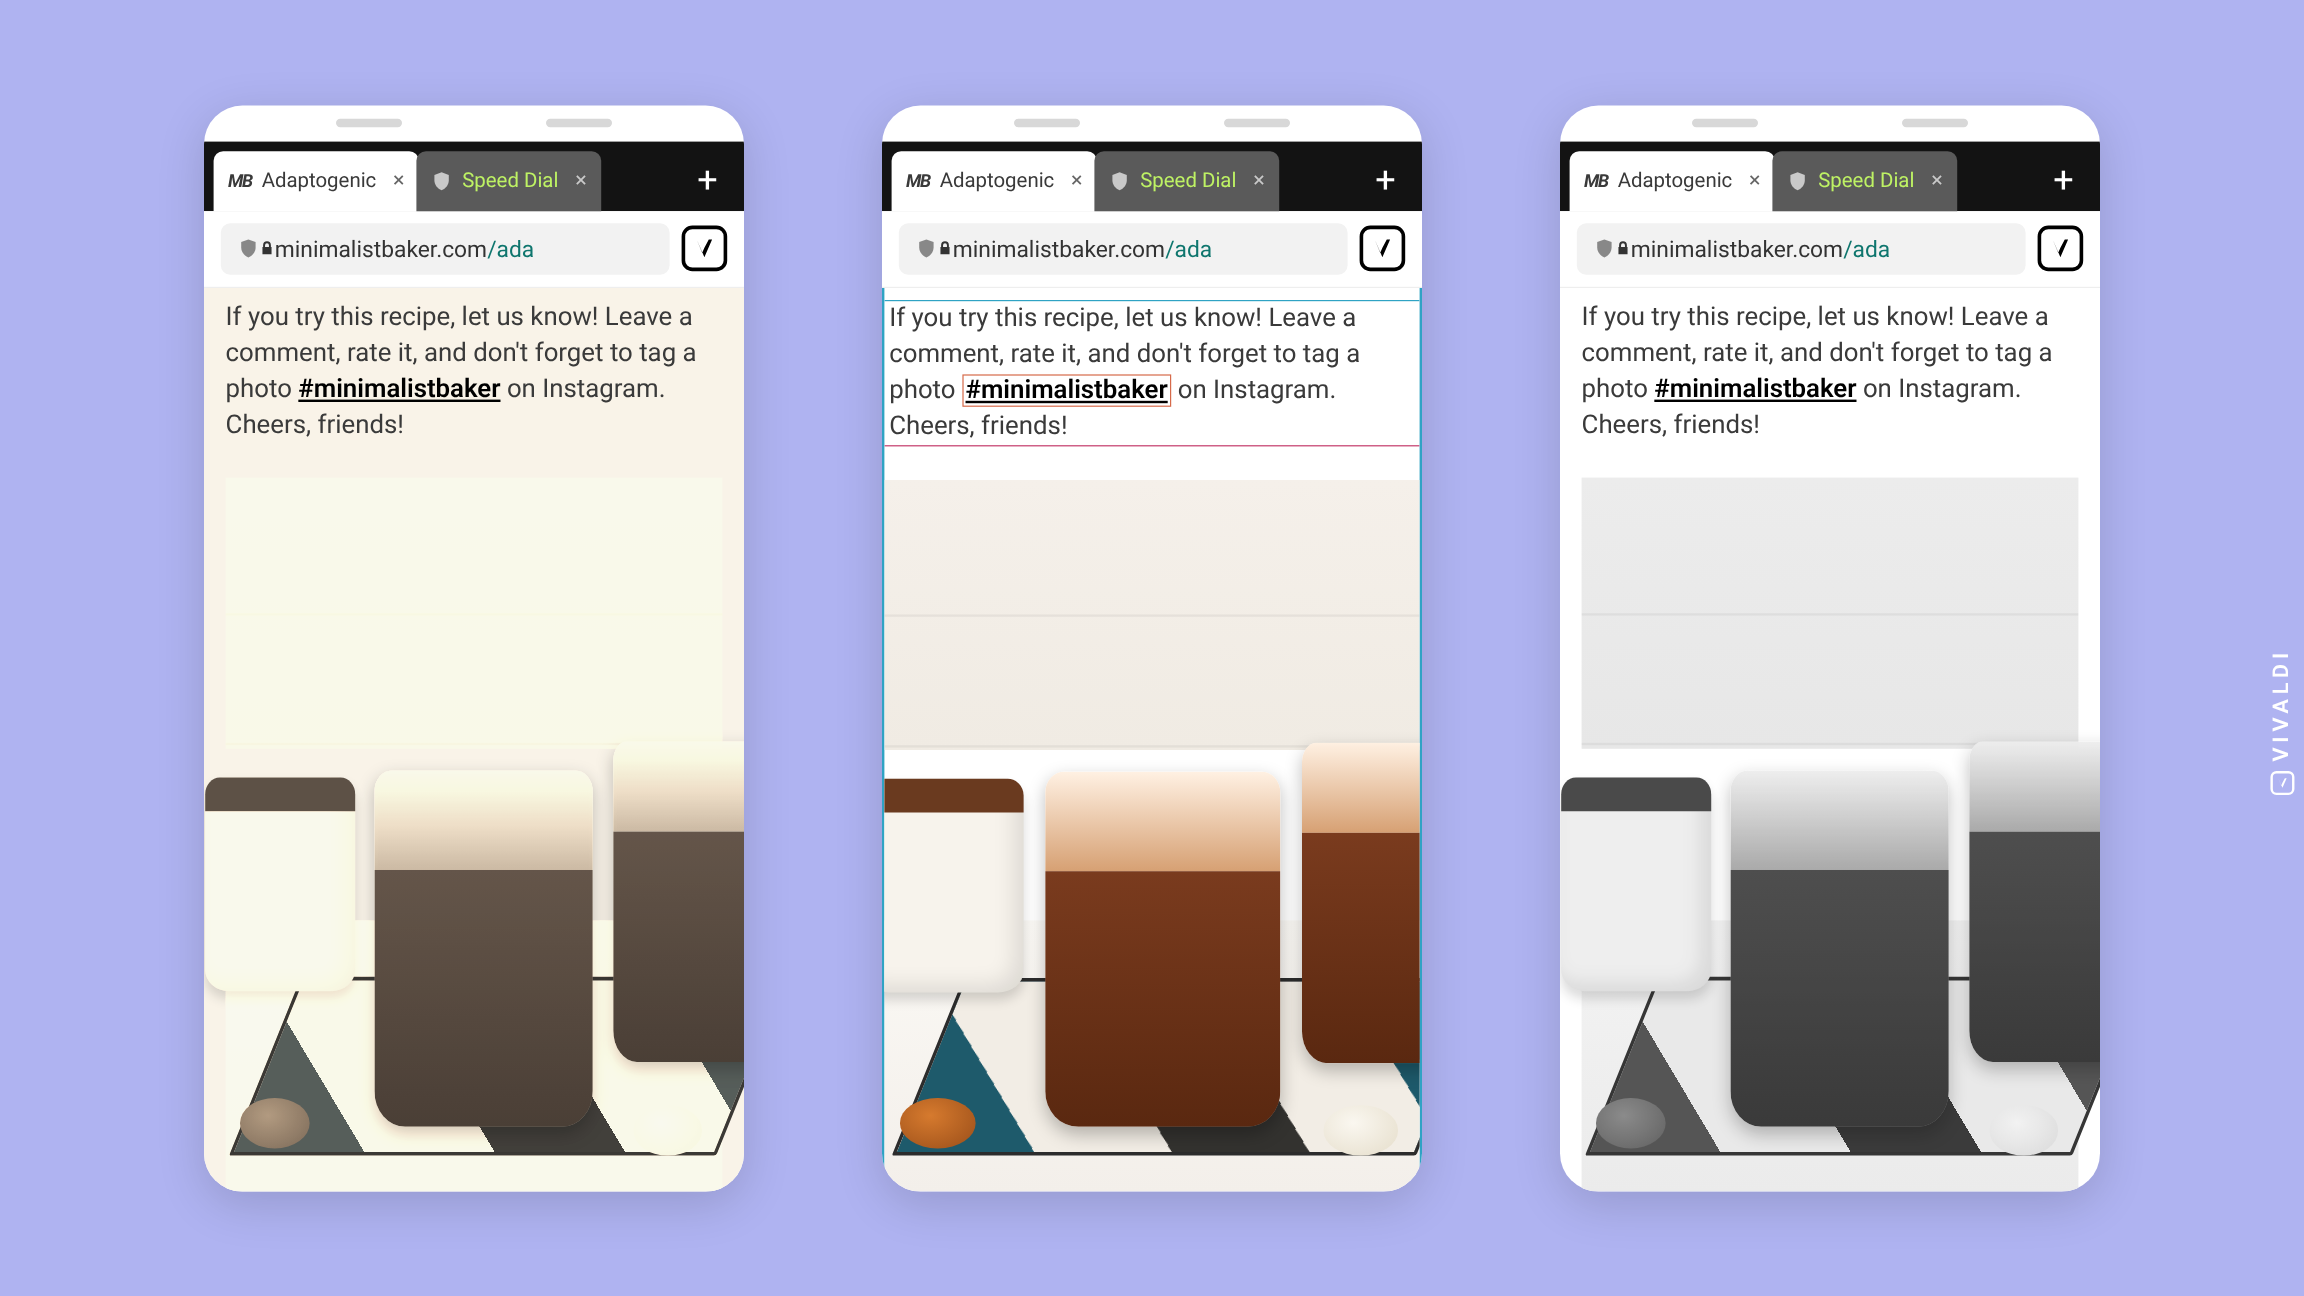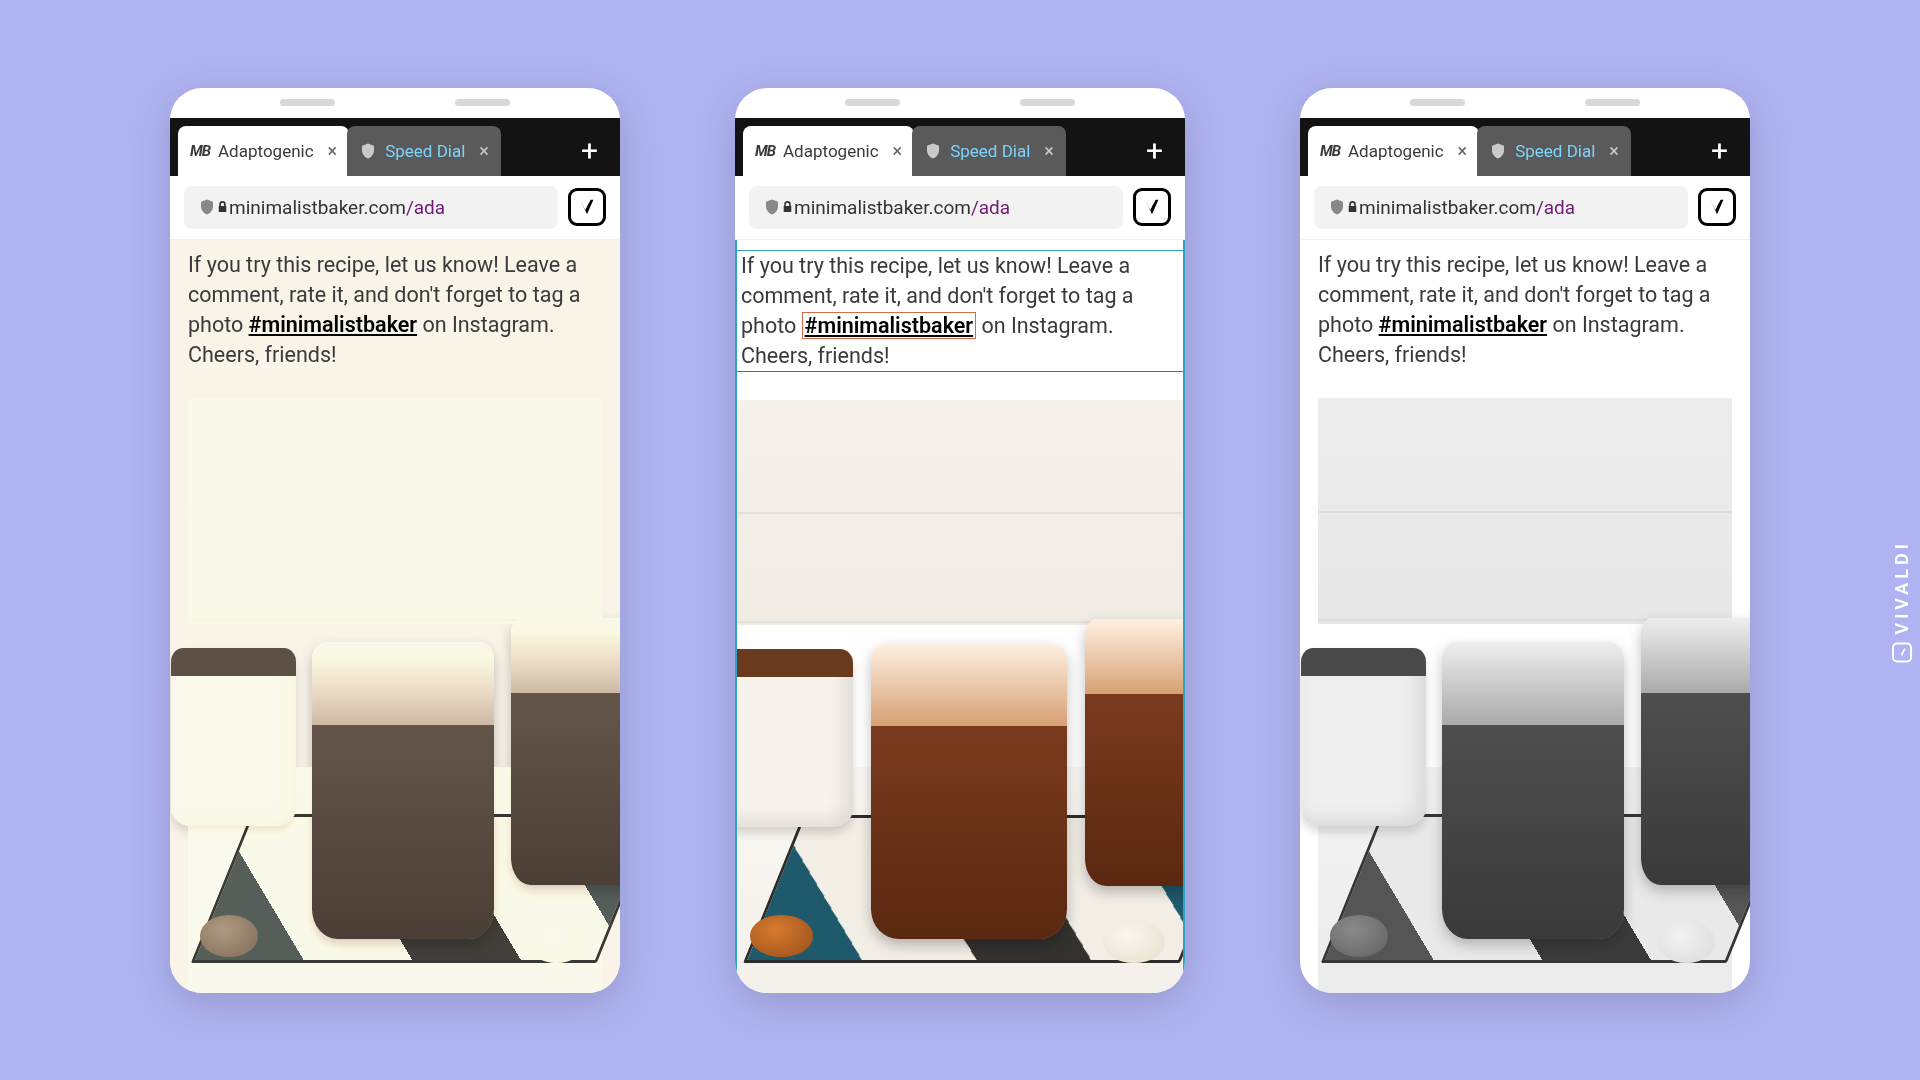--- a/index.html
+++ b/index.html
@@ -5,28 +5,28 @@
 *{margin:0;padding:0;box-sizing:border-box}
 body{width:1920px;height:1080px;background:#afb3f1;font-family:-apple-system,BlinkMacSystemFont,'Segoe UI',Roboto,sans-serif;display:flex;align-items:center;justify-content:center;gap:115px;position:relative}
 .phone{width:450px;height:905px;background:#fff;border-radius:32px;box-shadow:0 10px 40px rgba(0,0,0,0.15);display:flex;flex-direction:column;overflow:hidden}
 .statusbar{height:30px;display:flex;align-items:center;justify-content:center;gap:120px}
 .pill{width:55px;height:7px;background:#d8d8d8;border-radius:4px}
 .tabstrip{background:#131313;display:flex;align-items:center;padding:8px 8px 0 8px;height:58px}
 .tab{display:flex;align-items:center;gap:8px;padding:0 12px;height:50px;font-size:17px;color:#3a3a3a;border-radius:8px 8px 0 0;position:relative;min-width:0}
 .tab.active{background:#fff}
 .tab.inactive{background:#5a5a5a;color:#dcdcdc;margin-left:-2px}
 .tab-label{white-space:nowrap;overflow:hidden;text-overflow:ellipsis;max-width:120px;font-weight:400}
-.tab.inactive .tab-label{color:#7dd3fc}
+.tab.inactive .tab-label{color:#bef264}
 .tab-close{font-size:18px;color:#666;margin-left:auto;padding-left:6px;line-height:1}
 .tab.inactive .tab-close{color:#c9c9c9}
 .tab-icon{flex-shrink:0}
 .newtab{margin-left:auto;color:#fff;font-size:30px;padding:0 14px;line-height:1}
 .addrbar{display:flex;align-items:center;padding:10px 14px;gap:10px;background:#fff;border-bottom:1px solid #eee}
 .urlbox{flex:1;display:flex;align-items:center;background:#f2f2f2;border-radius:8px;padding:10px 14px;font-size:19px;color:#333;overflow:hidden;white-space:nowrap}
-.urlbox .path{color:#701a75}
+.urlbox .path{color:#0f766e}
 .vivaldi-btn{width:38px;height:38px;border:3.5px solid #000;border-radius:9px;display:flex;align-items:center;justify-content:center}
 .content{flex:1;overflow:hidden;padding:10px 18px 0 18px;display:flex;flex-direction:column}
 .para{font-size:21.5px;line-height:1.4;color:#3a3a3a}
 .para .tag{color:#000000;font-weight:600;text-decoration:underline}
 .recipe-img{margin-top:28px;flex:1;position:relative}
 .scene{position:absolute;inset:0}
 .tile-wall{position:absolute;inset:0 0 62% 0;background:linear-gradient(180deg,#f5f0ea,#f0ebe3)}
 .tile-line{position:absolute;height:2px;background:rgba(0,0,0,0.05);left:0;right:0}
 .counter{position:absolute;inset:62% 0 0 0;background:linear-gradient(180deg,#fbf9f5,#f3efea)}
 .board{position:absolute;left:8%;right:-6%;bottom:5%;height:25%;transform:skewX(-22deg);background:linear-gradient(45deg,#1e5a6b 0 20%,#f2ede5 20% 40%,#33322f 40% 60%,#f2ede5 60% 80%,#1e5a6b 80% 100%);border:3px solid #2c2c2c;border-radius:2px}

